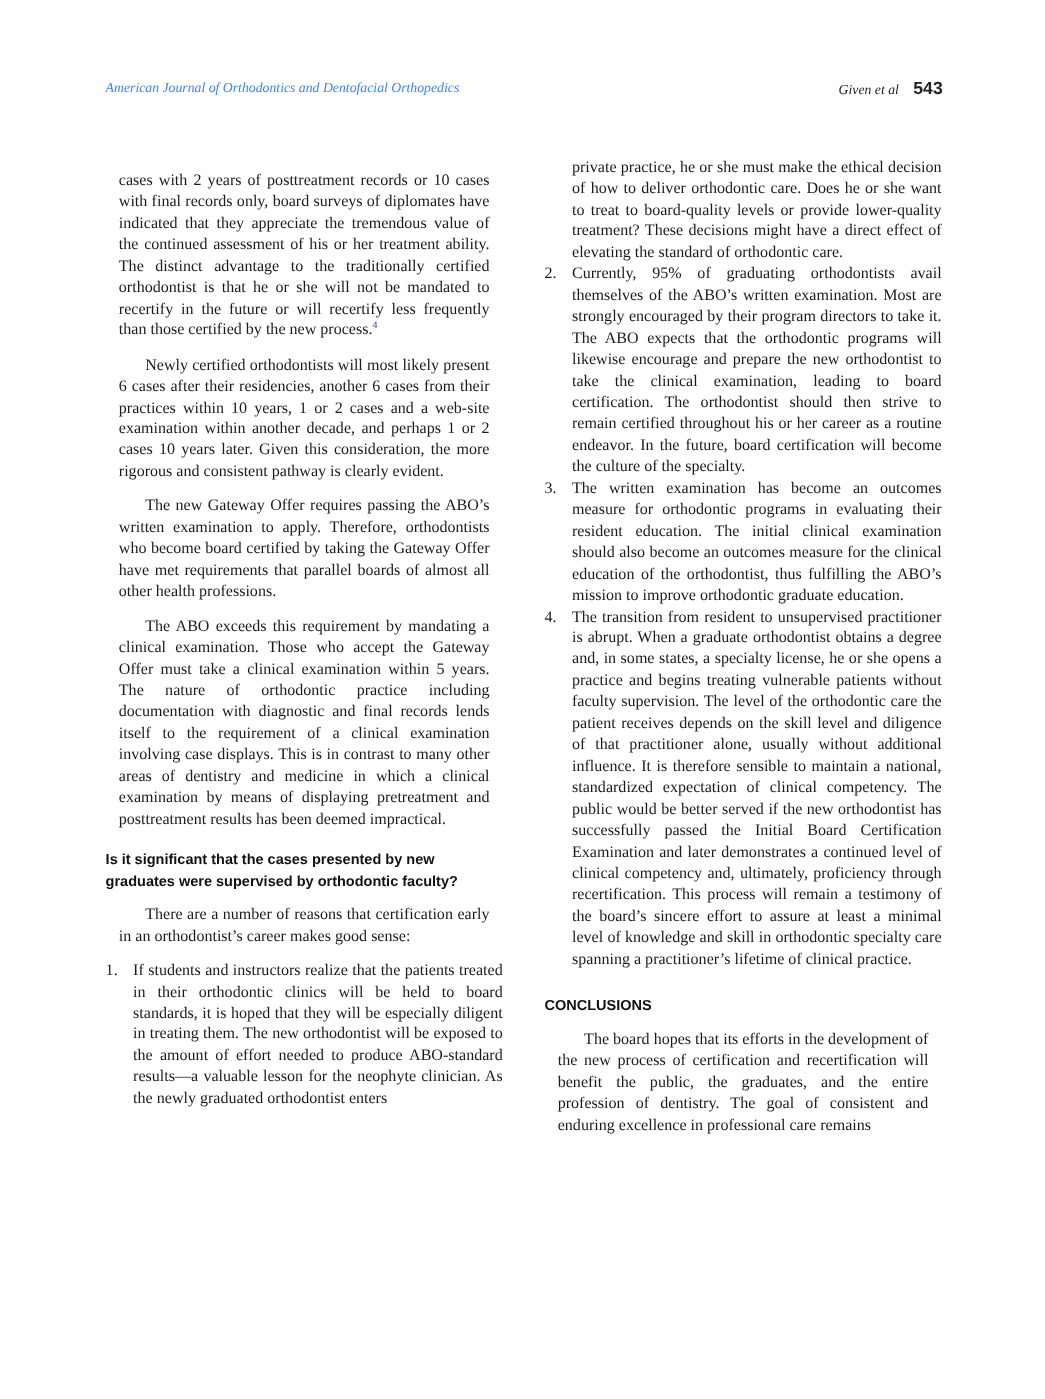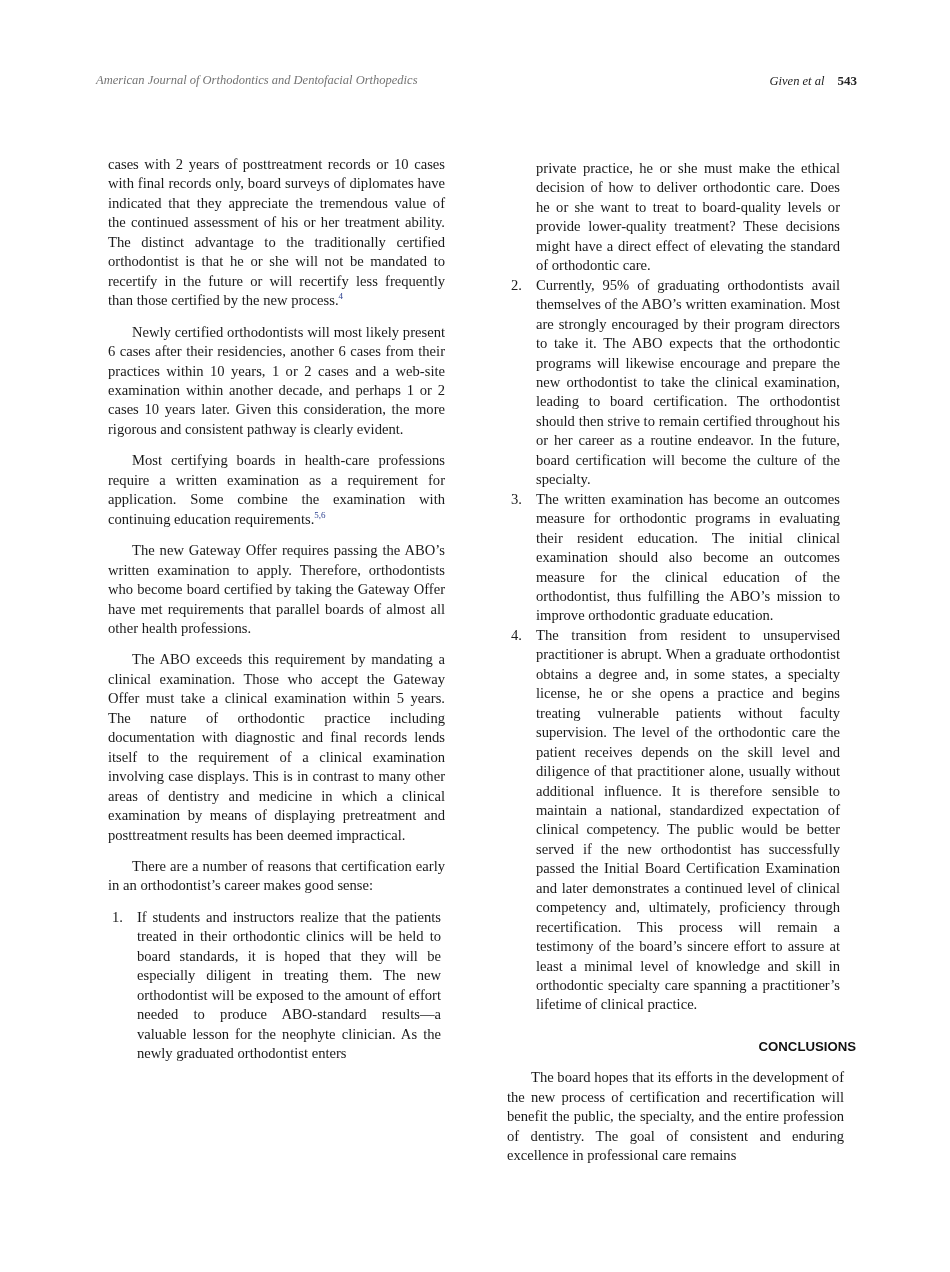--- a/index.html
+++ b/index.html
@@ -1,54 +1,54 @@
 <!DOCTYPE html>
 <html><head>
 <meta charset="utf-8">
 <style>
   html, body { margin: 0; padding: 0; background: #ffffff; }
   body { width: 950px; height: 1272px; position: relative; overflow: hidden; color: #1a1a1a; }
-  .header-left { position: absolute; left: 96px; top: 72px; font-family: "Liberation Serif", serif; font-style: italic; font-size: 12.5px; line-height: 17px; color: #737373; }
+  .header-left { position: absolute; left: 96px; top: 72px; font-family: "Liberation Serif", serif; font-style: italic; font-size: 12.5px; line-height: 17px; color: #3b82f6; }
   .header-left .vol-num { font-style: normal; }
   .header-right { position: absolute; right: 93px; top: 72px; font-family: "Liberation Serif", serif; font-size: 12.5px; line-height: 17px; color: #222; }
   .header-right .authors { font-style: italic; margin-right: 10px; }
-  .header-right .pageno { font-family: Liberation Serif, serif; font-weight: bold; font-size: 13px; }
+  .header-right .pageno { font-family: Liberation Sans, sans-serif; font-weight: bold; font-size: 16px; }
   .col { position: absolute; top: 143px; width: 361px; font-family: "Liberation Serif", serif; font-size: 14.6px; line-height: 19.45px; color: #1a1a1a; }
   .col-left { left: 96px; }
   .col-right { left: 495px; }
   p { margin: 12px; text-align: justify; hyphens: manual; }
   p.indent { text-indent: 24px; }
   h3 { font-family: "Liberation Sans", sans-serif; font-weight: bold; font-size: 13.2px; line-height: 19.5px; margin: 16px 0 4px 0; color: #111; }
   sup { color: #2b3f8f; font-size: 9px; line-height: 0; vertical-align: 6px; }
-  ol { list-style: none; margin: 16px; padding: 0; }
+  ol { list-style: none; margin: 0; padding: 0; }
   ol li { position: relative; padding-left: 25px; text-align: justify; }
   ol li .num { position: absolute; left: 0; top: 0; }
   .list-left { margin-top: 12px; }
-  .conclusions { margin-top: 22px; text-align: right; }
+  .conclusions { margin-top: 22px; }
 </style>
 </head>
 <body>
 
 <div class="header-left">
   <div>American Journal of Orthodontics and Dentofacial Orthopedics</div>
 </div>
 
 <div class="header-right">
   <span class="authors">Given et al</span>
   <span class="pageno">543</span>
 </div>
 
 <div class="col col-left">
   <p><span>cases with 2 years of posttreatment records or 10 cases with final records only, board surveys of diplomates have indicated that they appreciate the tremendous value of the continued assessment of his or her treatment ability. The distinct advantage to the traditionally certified orthodontist is that he or she will not be mandated to recertify in the future or will recertify less frequently than those certified by the new process.</span><sup>4</sup></p>
   <p class="indent">Newly certified orthodontists will most likely present 6 cases after their residencies, another 6 cases from their practices within 10 years, 1 or 2 cases and a web-site examination within another decade, and perhaps 1 or 2 cases 10 years later. Given this consideration, the more rigorous and consistent pathway is clearly evident.</p>
 
-  <p class="indent"><span>Most certifying boards in health-care professions require a written examination as a requirement for application. Some combine the examination with continuing education requirements.</span><sup>5,6</sup></p>
   <p class="indent">The new Gateway Offer requires passing the ABO’s written examination to apply. Therefore, orthodontists who become board certified by taking the Gateway Offer have met requirements that parallel boards of almost all other health professions.</p>
   <p class="indent">The ABO exceeds this requirement by mandating a clinical examination. Those who accept the Gateway Offer must take a clinical examination within 5 years. The nature of orthodontic practice including documentation with diagnostic and final records lends itself to the requirement of a clinical examination involving case displays. This is in contrast to many other areas of dentistry and medicine in which a clinical examination by means of displaying pretreatment and posttreatment results has been deemed impractical.</p>
 
+  <h3>Is it significant that the cases presented by new graduates were supervised by orthodontic faculty?</h3>
   <p class="indent">There are a number of reasons that certification early in an orthodontist’s career makes good sense:</p>
 
   <ol class="list-left">
     <li>
       <span class="num">1.</span>
       <span>If students and instructors realize that the patients treated in their orthodontic clinics will be held to board standards, it is hoped that they will be especially diligent in treating them. The new orthodontist will be exposed to the amount of effort needed to produce ABO-standard results—a valuable lesson for the neophyte clinician. As the newly graduated orthodontist enters</span>
     </li>
   </ol>
 </div>
 
@@ -65,14 +65,14 @@
       <span class="num">3.</span>
       <span>The written examination has become an outcomes measure for orthodontic programs in evaluating their resident education. The initial clinical examination should also become an outcomes measure for the clinical education of the orthodontist, thus fulfilling the ABO’s mission to improve orthodontic graduate education.</span>
     </li>
     <li>
       <span class="num">4.</span>
       <span>The transition from resident to unsupervised practitioner is abrupt. When a graduate orthodontist obtains a degree and, in some states, a specialty license, he or she opens a practice and begins treating vulnerable patients without faculty supervision. The level of the orthodontic care the patient receives depends on the skill level and diligence of that practitioner alone, usually without additional influence. It is therefore sensible to maintain a national, standardized expectation of clinical competency. The public would be better served if the new orthodontist has successfully passed the Initial Board Certification Examination and later demonstrates a continued level of clinical competency and, ultimately, proficiency through recertification. This process will remain a testimony of the board’s sincere effort to assure at least a minimal level of knowledge and skill in orthodontic specialty care spanning a practitioner’s lifetime of clinical practice.</span>
     </li>
   </ol>
 
   <h3 class="conclusions">CONCLUSIONS</h3>
-  <p class="indent">The board hopes that its efforts in the development of the new process of certification and recertification will benefit the public, the specialty, and the entire profession of dentistry. The goal of consistent and enduring excellence in professional care remains</p>
+  <p class="indent">The board hopes that its efforts in the development of the new process of certification and recertification will benefit the public, the graduates, and the entire profession of dentistry. The goal of consistent and enduring excellence in professional care remains</p>
 </div>
 
 </body></html>

